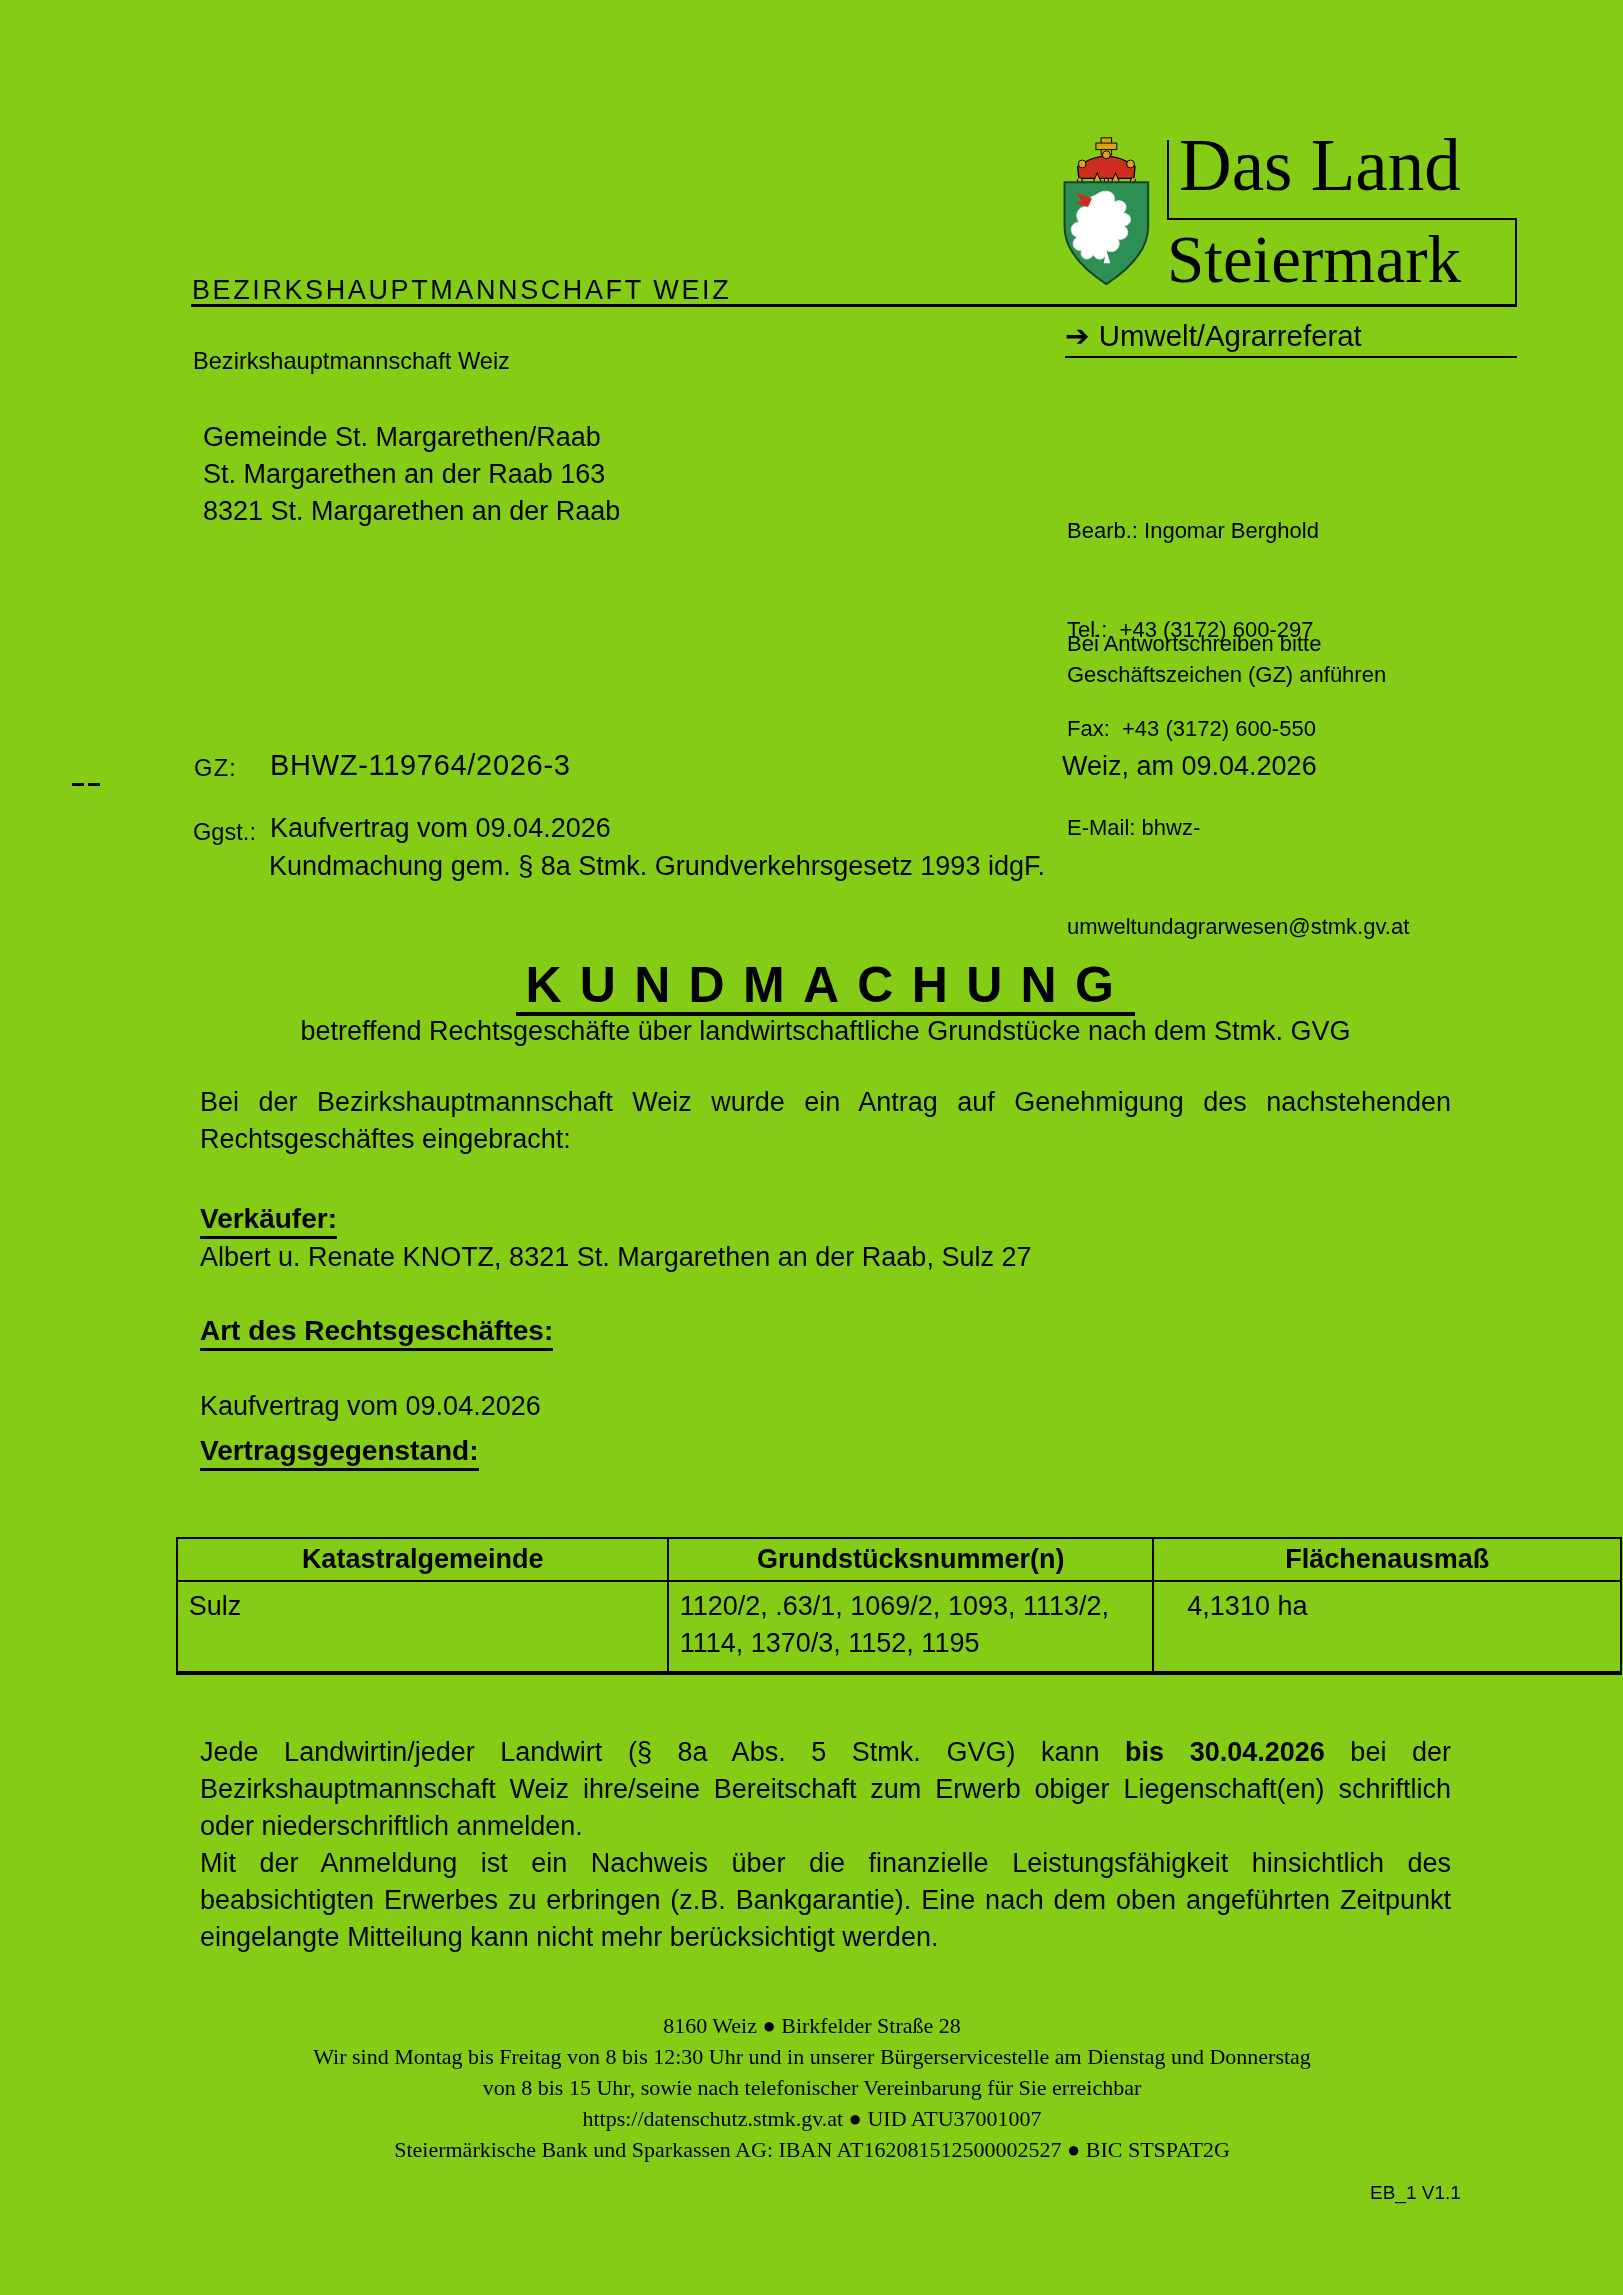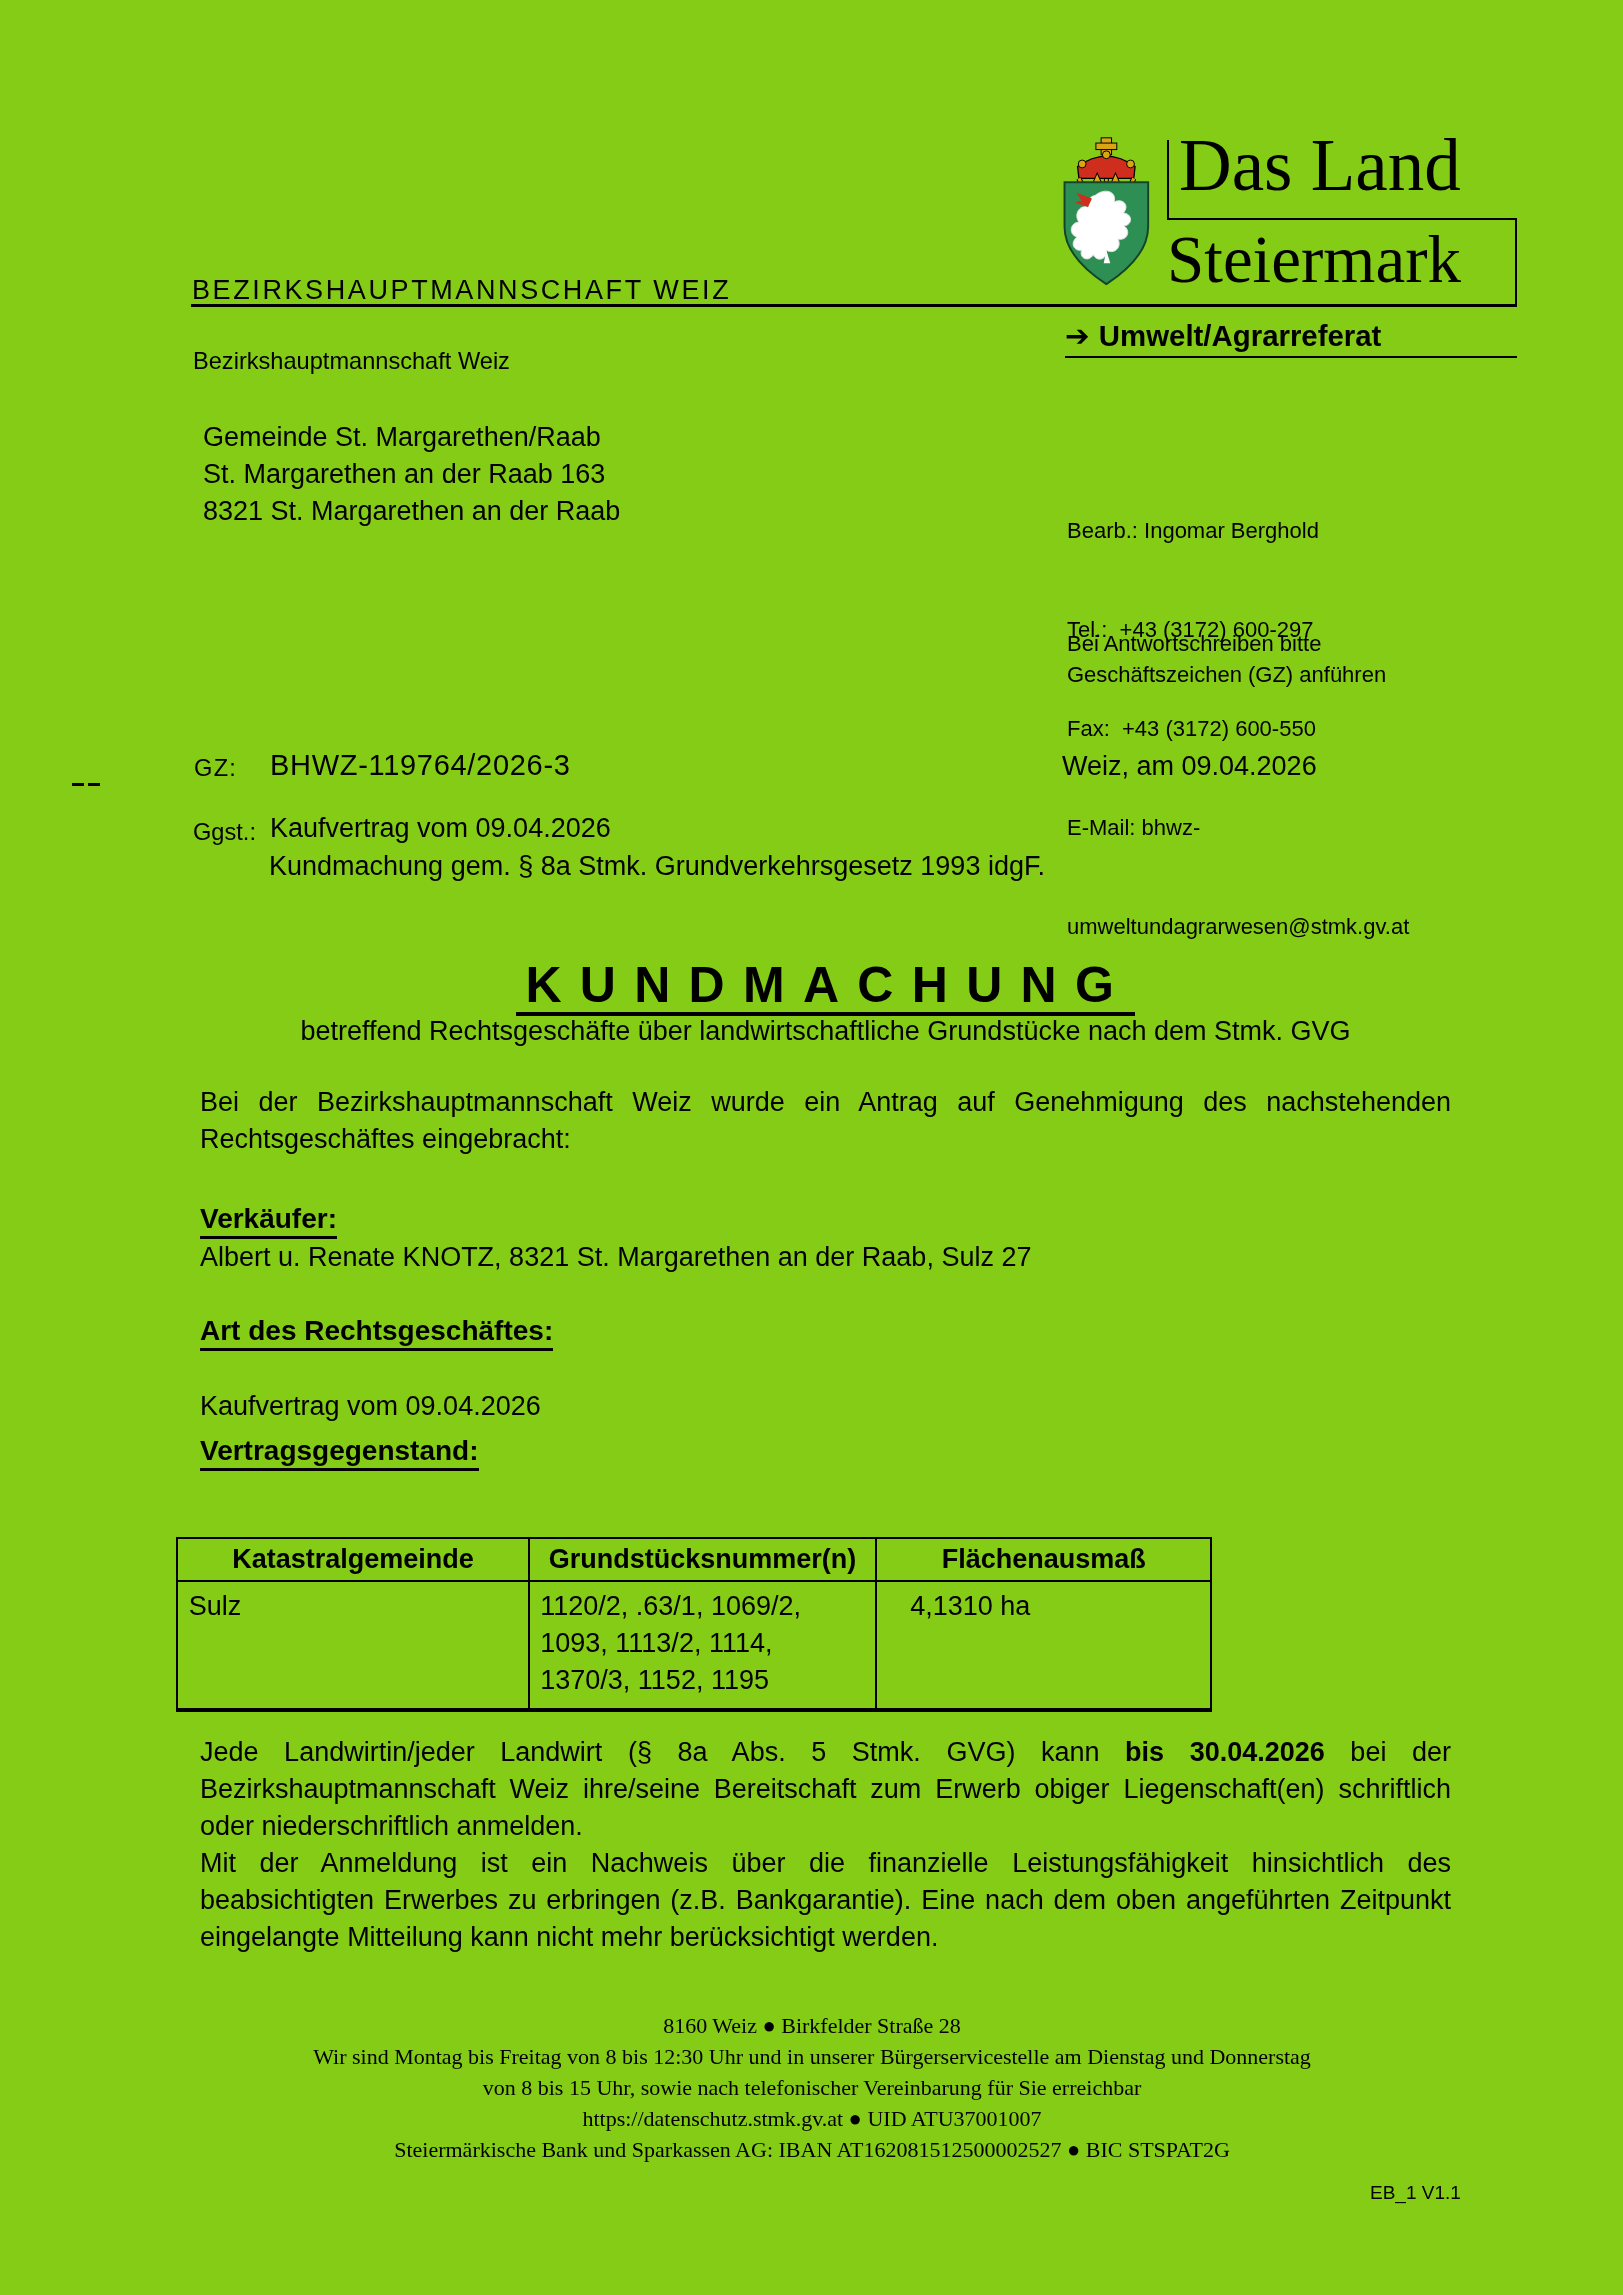--- a/index.html
+++ b/index.html
@@ -20,21 +20,21 @@
   .sender-line{left:193px;top:348px;font-size:23.6px;}
 
   .logo{left:1047px;top:128px;width:497px;height:190px;}
   .logo .shield{position:absolute;left:10.5px;top:7.2px;}
   .logo .v-top{position:absolute;left:120px;top:11.8px;width:2px;height:79px;background:#000;}
   .logo .das-land{position:absolute;left:132px;top:1.3px;font-family:"Liberation Serif",serif;font-size:73px;line-height:1.0;white-space:nowrap;}
   .logo .step{position:absolute;left:120px;top:90px;width:350px;height:2px;background:#000;}
   .logo .steiermark{position:absolute;left:120px;top:98px;font-family:"Liberation Serif",serif;font-size:67px;line-height:1.0;white-space:nowrap;}
   .logo .v-right{position:absolute;left:468px;top:90px;width:2px;height:86px;background:#000;}
 
-  .dept{left:1065px;top:319px;font-size:29.4px;font-weight:bold;white-space:nowrap;}
+  .dept{left:1065px;top:319px;font-size:29.4px;font-weight:normal;white-space:nowrap;}
   .dept .arrow{font-family:"DejaVu Sans",sans-serif;margin-right:9.2px;}
   .dept-underline{left:1065px;top:356px;width:452px;height:2px;}
 
   .recipient{left:203px;top:419px;font-size:27px;line-height:37px;}
   .contact{left:1067px;top:448px;font-size:22px;line-height:33px;white-space:pre-wrap;}
   .contact-note{left:1067px;top:628px;font-size:22px;line-height:31px;}
 
   .foldmark{left:72px;top:776px;}
   .foldmark i{display:inline-block;width:11.8px;height:3.3px;background:#000;margin-right:4.6px;}
 
@@ -53,21 +53,21 @@
   .subtitle{top:54px;text-align:center;font-size:27px;}
   .intro{top:122px;font-size:27px;line-height:37px;text-align:justify;}
   .sec-head{font-size:28px;font-weight:bold;}
   .sec-head span{border-bottom:3.3px solid #000;padding-bottom:2px;}
   .h-seller{top:241px;}
   .v-seller{top:280px;font-size:27px;}
   .h-type{top:353px;}
   .v-type{top:429px;font-size:27px;}
   .h-subject{top:473px;}
 
-  .tbl{position:absolute;top:575px;left:-11.8px;width:1036px;border-collapse:collapse;table-layout:fixed;}
+  .tbl{position:absolute;top:575px;left:-11.8px;width:1446px;border-collapse:collapse;table-layout:fixed;}
   .tbl th{border:2px solid #000;border-top:2.6px solid #000;border-bottom:2.6px solid #000;font-size:27px;font-weight:bold;text-align:center;padding:5.2px 3.9px;}
   .tbl td{border:2px solid #000;border-bottom:4.6px solid #000;font-size:27px;line-height:37px;vertical-align:top;text-align:left;padding:5.2px 10.5px 9.2px 10.5px;}
   .tbl td.area{padding-left:33px;margin-left:12px;}
 
   .notice{top:772px;font-size:27px;line-height:37px;text-align:justify;}
   .notice p{margin:0;}
 
   
   .footer{left:92px;top:2010px;width:1440px;text-align:center;font-size:22px;line-height:31px;font-family:Liberation Serif, serif;}
   .form-code{left:1370px;top:2182px;font-size:19px;}

